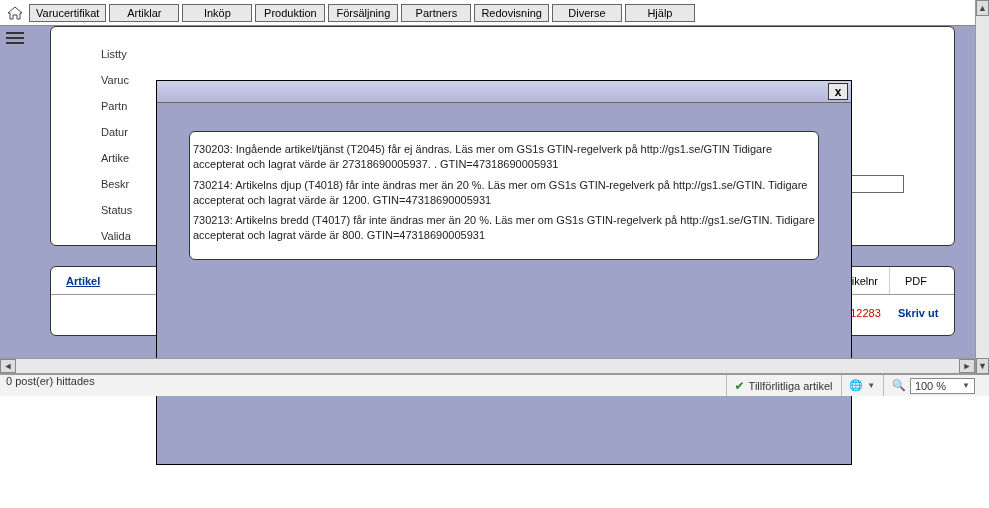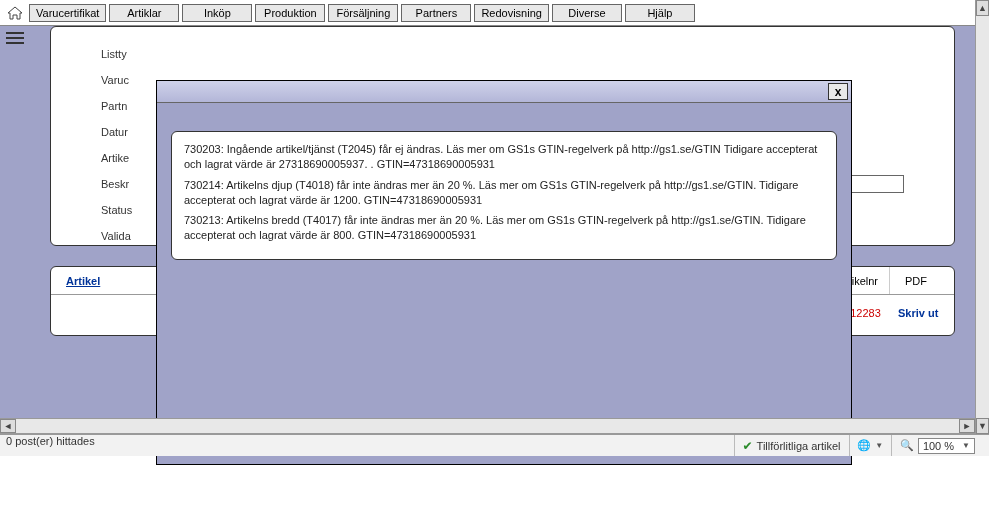--- a/index.html
+++ b/index.html
@@ -1,17 +1,17 @@
 <!DOCTYPE html>
 <html><head>
 <meta charset="utf-8">
 <style>
   * { box-sizing: border-box; margin: 0; padding: 0; }
   html, body { width: 989px; height: 508px; overflow: hidden; font-family: Verdana, Geneva, sans-serif; font-size: 11px; background: #fff; }
-  .viewport { position: relative; width: 989px; height: 456px; }
+  .viewport { position: relative; width: 989px; height: 396px; }
 
   
   .menubar { position: absolute; top: 0; left: 0; right: 14px; height: 26px; background: #fff; border-bottom: 1px solid #888; display: flex; align-items: center; padding-left: 4px; gap: 3px; }
   .home-icon { width: 22px; height: 18px; display: flex; align-items: center; justify-content: center; color: #444; }
   .menu-tab { height: 18px; padding: 0 6px; border: 1px solid #666; background: #e8e8e8; font-size: 11px; display: flex; align-items: center; cursor: pointer; min-width: 70px; justify-content: center; }
   .menu-tab:first-of-type { min-width: 90px; }
 
   
   .left-gutter { position: absolute; top: 26px; left: 0; width: 30px; bottom: 38px; background: #a0a3c8; }
   .hamburger { margin: 6px 6px; width: 18px; height: 12px; display: flex; flex-direction: column; justify-content: space-between; cursor: pointer; }
@@ -34,39 +34,39 @@
   .th.link { color:#003399; text-decoration:underline; font-weight:bold; }
   .trow { display:flex; height:36px; align-items:center; font-size:11px; }
   .td { padding:0 8px; }
   .td.red { color:#cc0000; }
   .td.link2 { color:#003399; font-weight:bold; }
 
   
   .modal { position:absolute; left:156px; top:80px; width:696px; height:385px; background:#a0a3c8; border:1px solid #000; }
   .modal-title { height:22px; background:linear-gradient(#cfd2ea,#b3b6d8); border-bottom:1px solid #666; position:relative; }
   .modal-close { position:absolute; right:3px; top:2px; width:20px; height:17px; border:1px solid #333; background:#e8e8e8; font-weight:bold; font-size:12px; display:flex; align-items:center; justify-content:center; cursor:pointer; }
-  .modal-body { margin:28px 14px; background:#fff; border:1px solid #333; border-radius:6px; padding:10px 12px; }
+  .modal-body { margin:28px 32px; background:#fff; border:1px solid #333; border-radius:6px; padding:10px 3px; }
   .msg { font-size:11px; color:#222; line-height:1.35; margin-bottom:6px; }
 
   
   .hscroll { position:absolute; left:0; right:14px; bottom:22px; height:16px; background:#eee; border-top:1px solid #999; border-bottom:1px solid #999; display:flex; }
   .hscroll .btn { width:16px; height:14px; border:1px solid #888; background:#ddd; display:flex; align-items:center; justify-content:center; font-size:9px; color:#444; }
   .hscroll .track { flex:1; background:#e8e8e8; }
 
   
   .vscroll { position:absolute; top:0; right:0; width:14px; bottom:22px; background:#eee; border-left:1px solid #999; display:flex; flex-direction:column; }
   .vscroll .btn { height:16px; border:1px solid #888; background:#ddd; display:flex; align-items:center; justify-content:center; font-size:9px; color:#444; }
   .vscroll .track { flex:1; background:#e8e8e8; }
 
   
   .statusbar { position:absolute; left:0; right:0; bottom:0; height:22px; background:#f2f2f2; border-top:1px solid #999; display:flex; font-size:11px; color:#333; padding:0 6px; }
   .statusbar .spacer { flex:1; }
   .status-seg { display:flex; align-items:center; gap:4px; padding:0 8px; border-left:1px solid #bbb; height:100%; }
   .check { color:#2a8a2a; font-size:12px; }
-  .zoom-dd { border:1px solid #888; background:#fff; padding:0 4px; height:16px; display:flex; align-items:center; gap:8px; }
+  .zoom-dd { border:1px solid #888; background:#fff; padding:0 4px; height:16px; display:flex; align-items:center; gap:16px; }
   .tiny-dd { font-size:8px; color:#555; }
   .world { color:#5a7ea8; }
 </style>
 </head>
 <body>
 
 <div class="viewport">
 
   <div class="menubar">
     <div class="home-icon">

